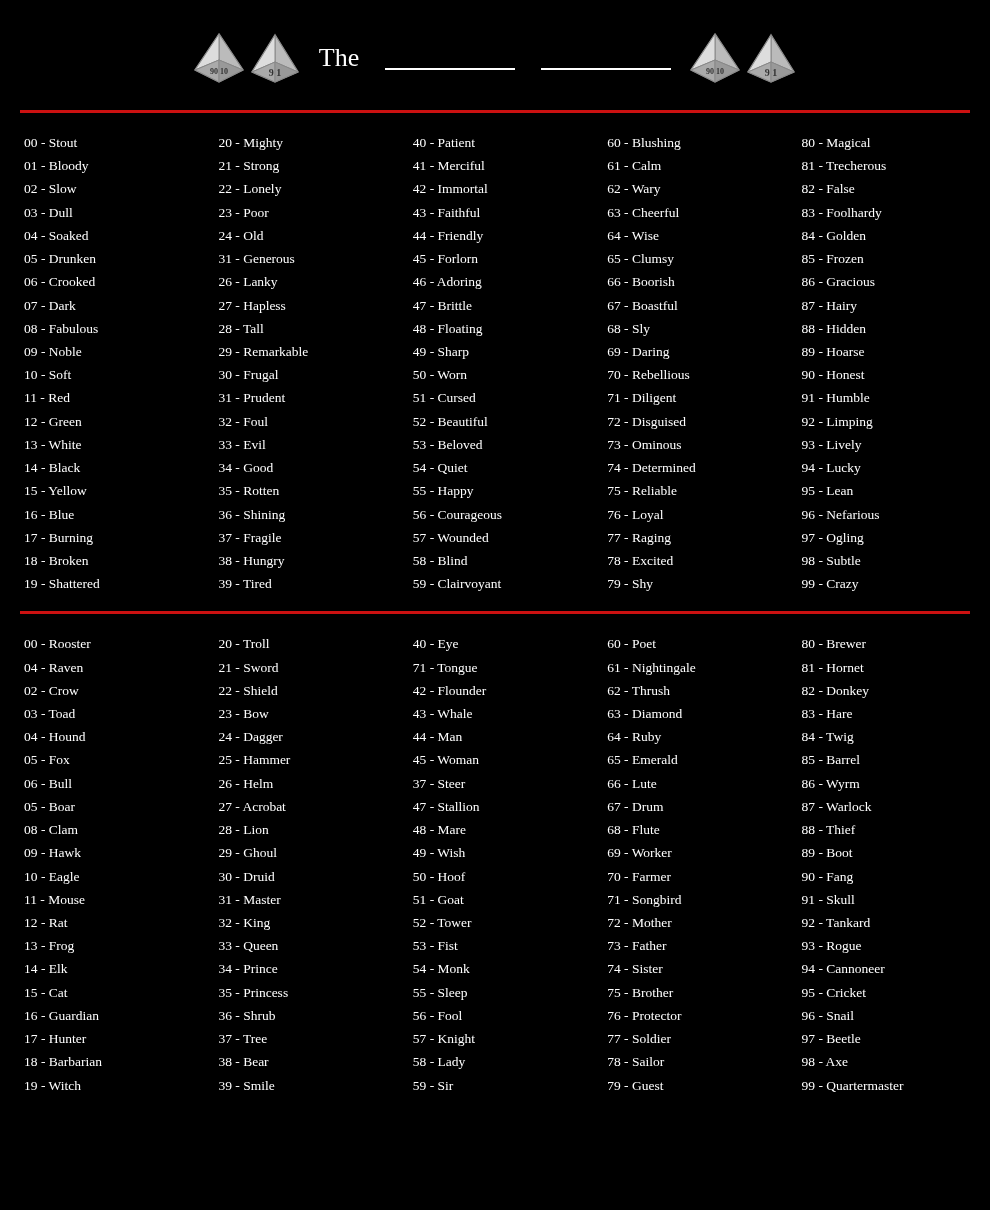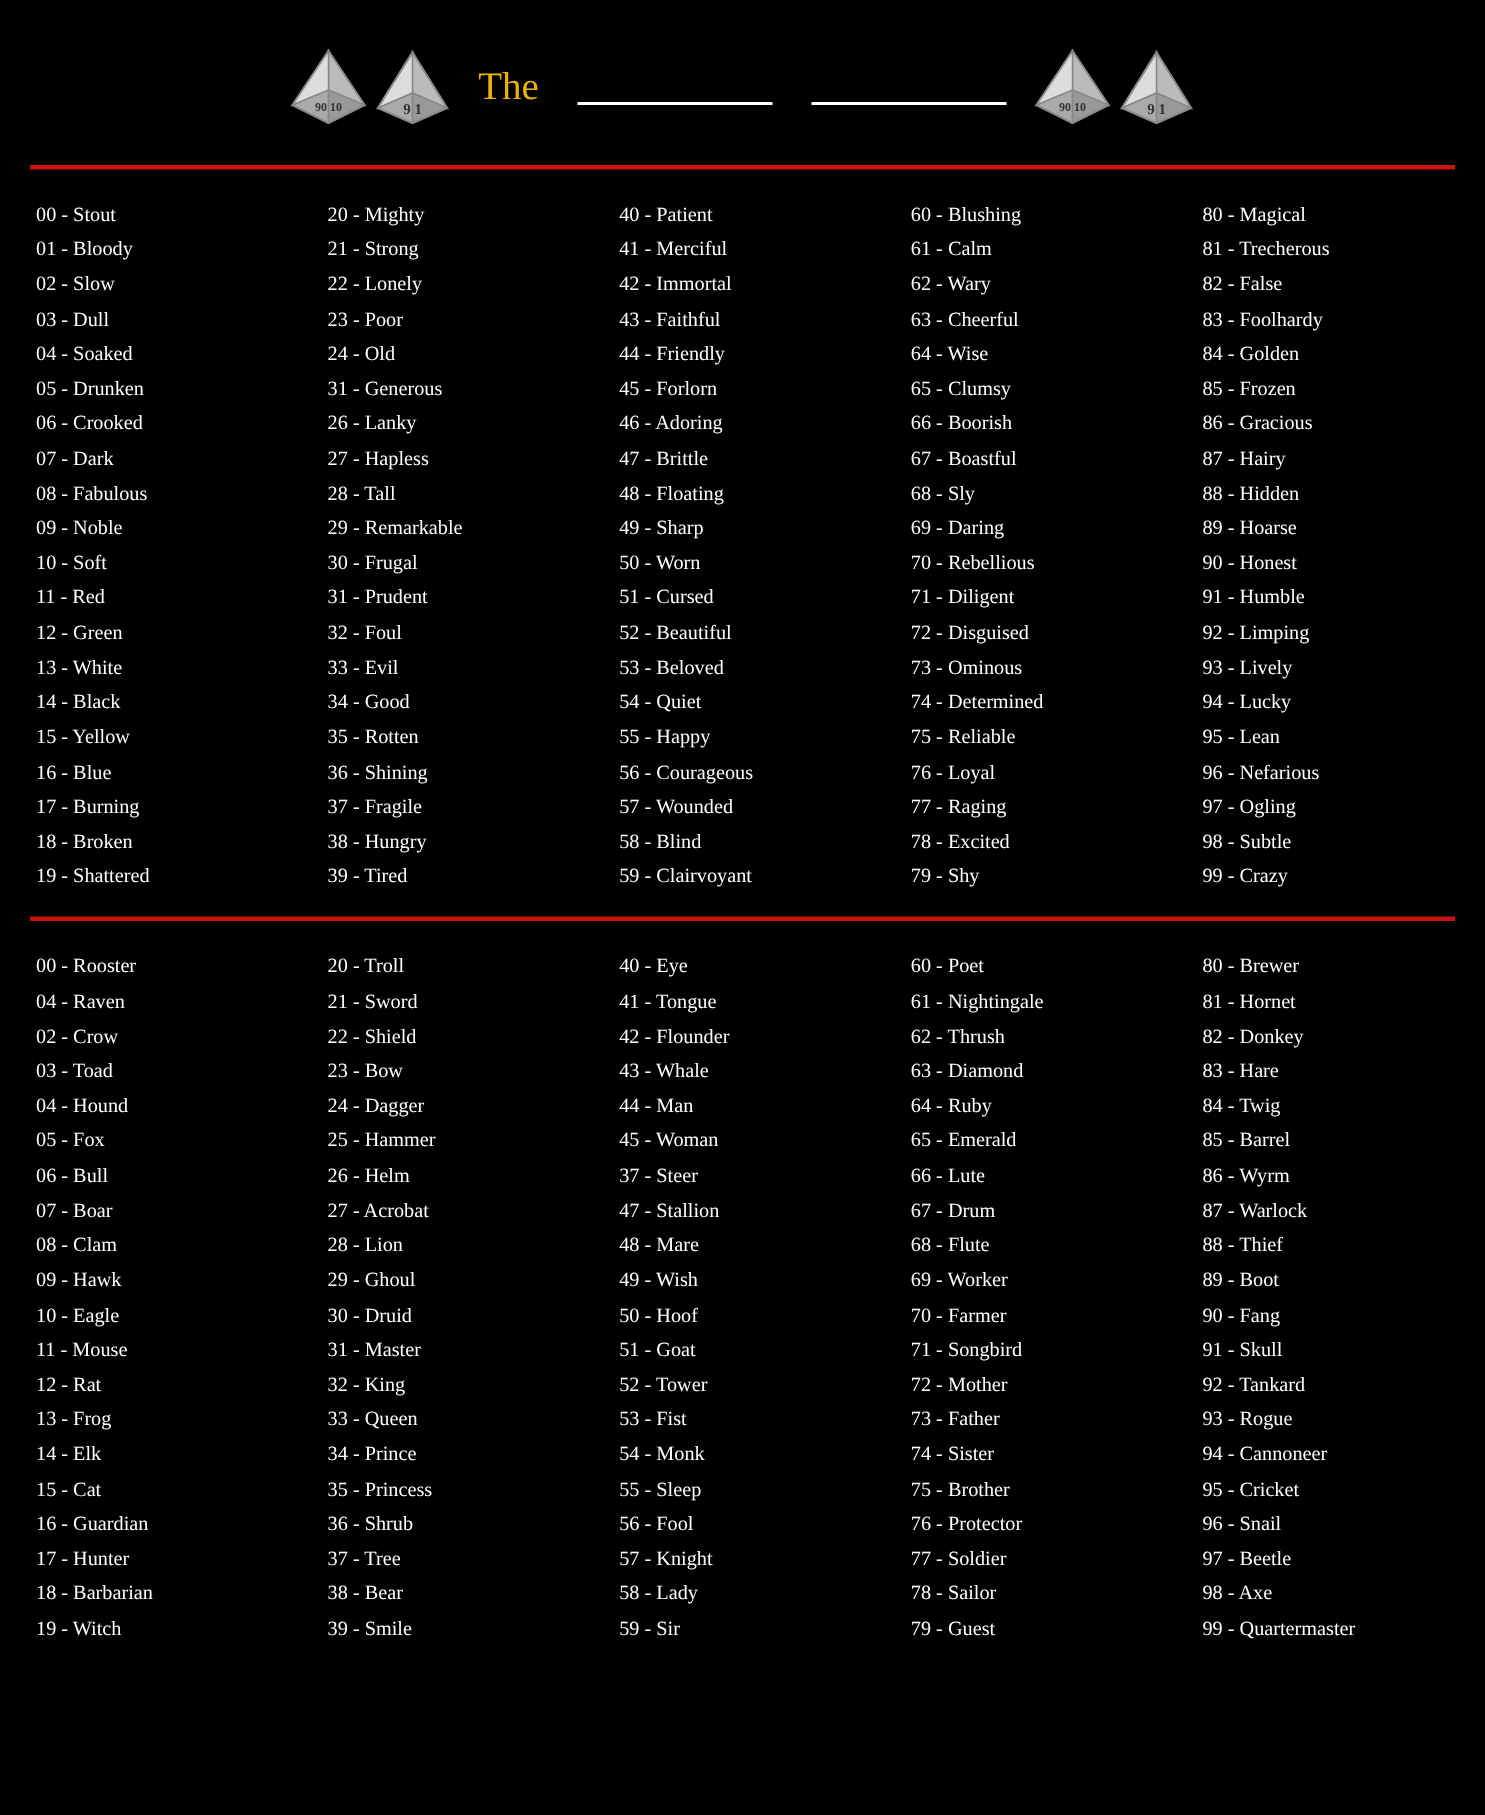--- a/index.html
+++ b/index.html
@@ -42,21 +42,21 @@
       display: flex;
       align-items: flex-end;
       justify-content: center;
     }
     .die svg {
       width: 52px;
       height: 52px;
     }
     .the-label {
       font-size: 26px;
-      color: #eab308;
+      color: #ffffff;
       margin: 0 8px;
     }
     .blank-line {
       display: inline-block;
       width: 130px;
       border-bottom: 2px solid #fff;
       margin: 0 8px;
       vertical-align: bottom;
       height: 24px;
     }
@@ -263,21 +263,21 @@
 <div class="tables-section">
   <div class="columns-grid" id="noun-grid">
   <div class="col">
         <div class="entry">00 - Rooster</div>
         <div class="entry">04 - Raven</div>
         <div class="entry">02 - Crow</div>
         <div class="entry">03 - Toad</div>
         <div class="entry">04 - Hound</div>
         <div class="entry">05 - Fox</div>
         <div class="entry">06 - Bull</div>
-        <div class="entry">07 - Boar</div>
+        <div class="entry">05 - Boar</div>
         <div class="entry">08 - Clam</div>
         <div class="entry">09 - Hawk</div>
         <div class="entry">10 - Eagle</div>
         <div class="entry">11 - Mouse</div>
         <div class="entry">12 - Rat</div>
         <div class="entry">13 - Frog</div>
         <div class="entry">14 - Elk</div>
         <div class="entry">15 - Cat</div>
         <div class="entry">16 - Guardian</div>
         <div class="entry">17 - Hunter</div>
@@ -301,21 +301,21 @@
         <div class="entry">33 - Queen</div>
         <div class="entry">34 - Prince</div>
         <div class="entry">35 - Princess</div>
         <div class="entry">36 - Shrub</div>
         <div class="entry">37 - Tree</div>
         <div class="entry">38 - Bear</div>
         <div class="entry">39 - Smile</div>
       </div>
       <div class="col">
         <div class="entry">40 - Eye</div>
-        <div class="entry">41 - Tongue</div>
+        <div class="entry">71 - Tongue</div>
         <div class="entry">42 - Flounder</div>
         <div class="entry">43 - Whale</div>
         <div class="entry">44 - Man</div>
         <div class="entry">45 - Woman</div>
         <div class="entry">37 - Steer</div>
         <div class="entry">47 - Stallion</div>
         <div class="entry">48 - Mare</div>
         <div class="entry">49 - Wish</div>
         <div class="entry">50 - Hoof</div>
         <div class="entry">51 - Goat</div>

